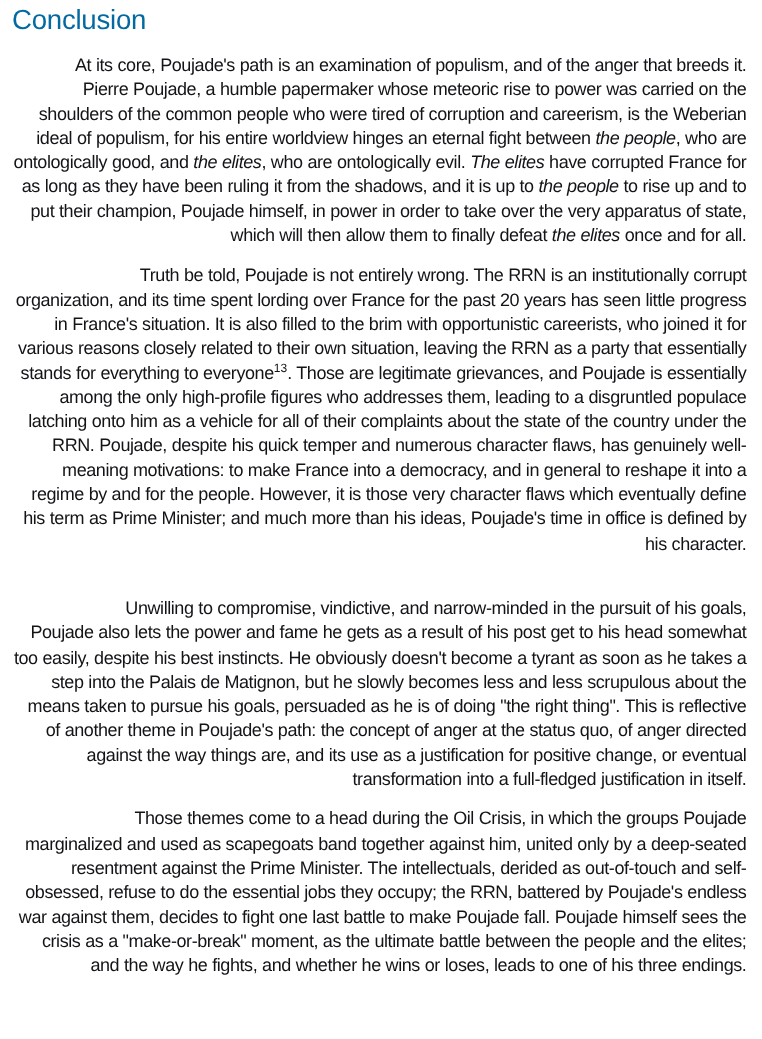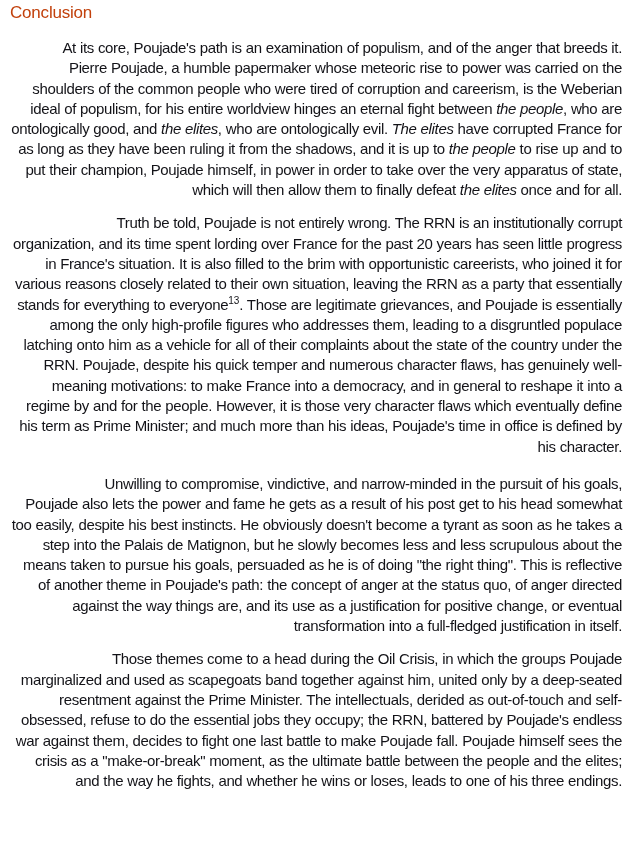--- a/index.html
+++ b/index.html
@@ -13,37 +13,37 @@
     overflow: hidden;
     color: #131318;
     font-family: "Liberation Sans", "DejaVu Sans", sans-serif;
   }
   .page {
     box-sizing: border-box;
     width: 635px;
     padding: 3px 13px 0 10px;
   }
   h1.doc-heading {
-    font-size: 17px;
+    font-size: 23px;
     font-weight: 400;
     letter-spacing: -0.2px;
     margin: 0 0 15px 0;
-    color: #c2410c;
+    color: #0369a1;
   }
   .doc-body p.para {
     font-size: 15px;
     line-height: 20.3px;
     letter-spacing: -0.35px;
     margin: 0 0 13px 0;
     text-indent: 47px;
     text-align: right;
     word-spacing: 0.2px;
   }
   .doc-body p.para.gap-before {
-    margin-top: 17px;
+    margin-top: 34px;
   }
   .doc-body sup {
     font-size: 10px;
     line-height: 0;
     vertical-align: super;
     letter-spacing: 0;
   }
   .doc-body i {
     font-style: italic;
   }

